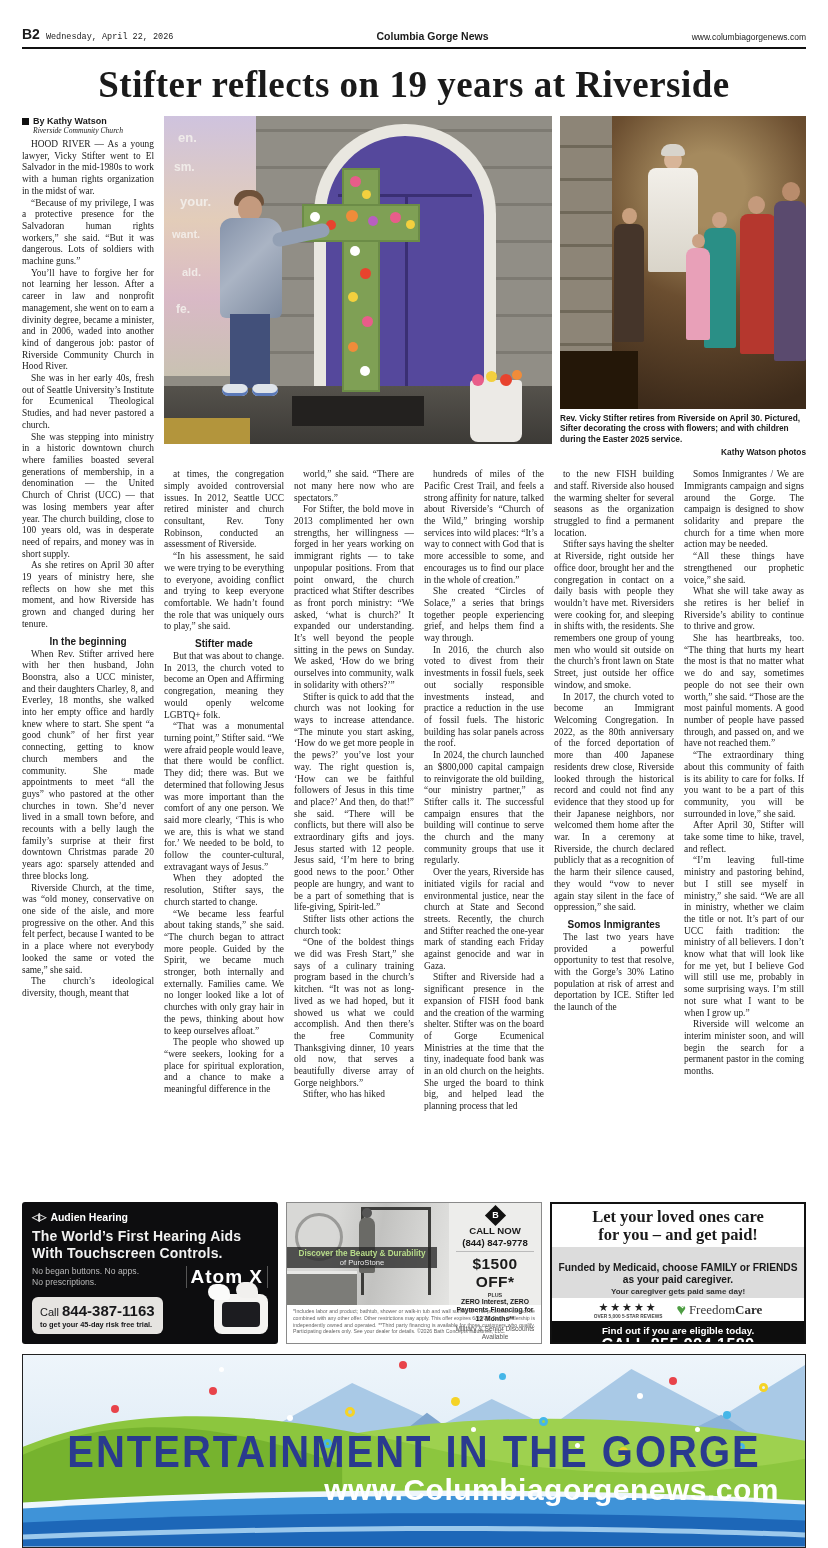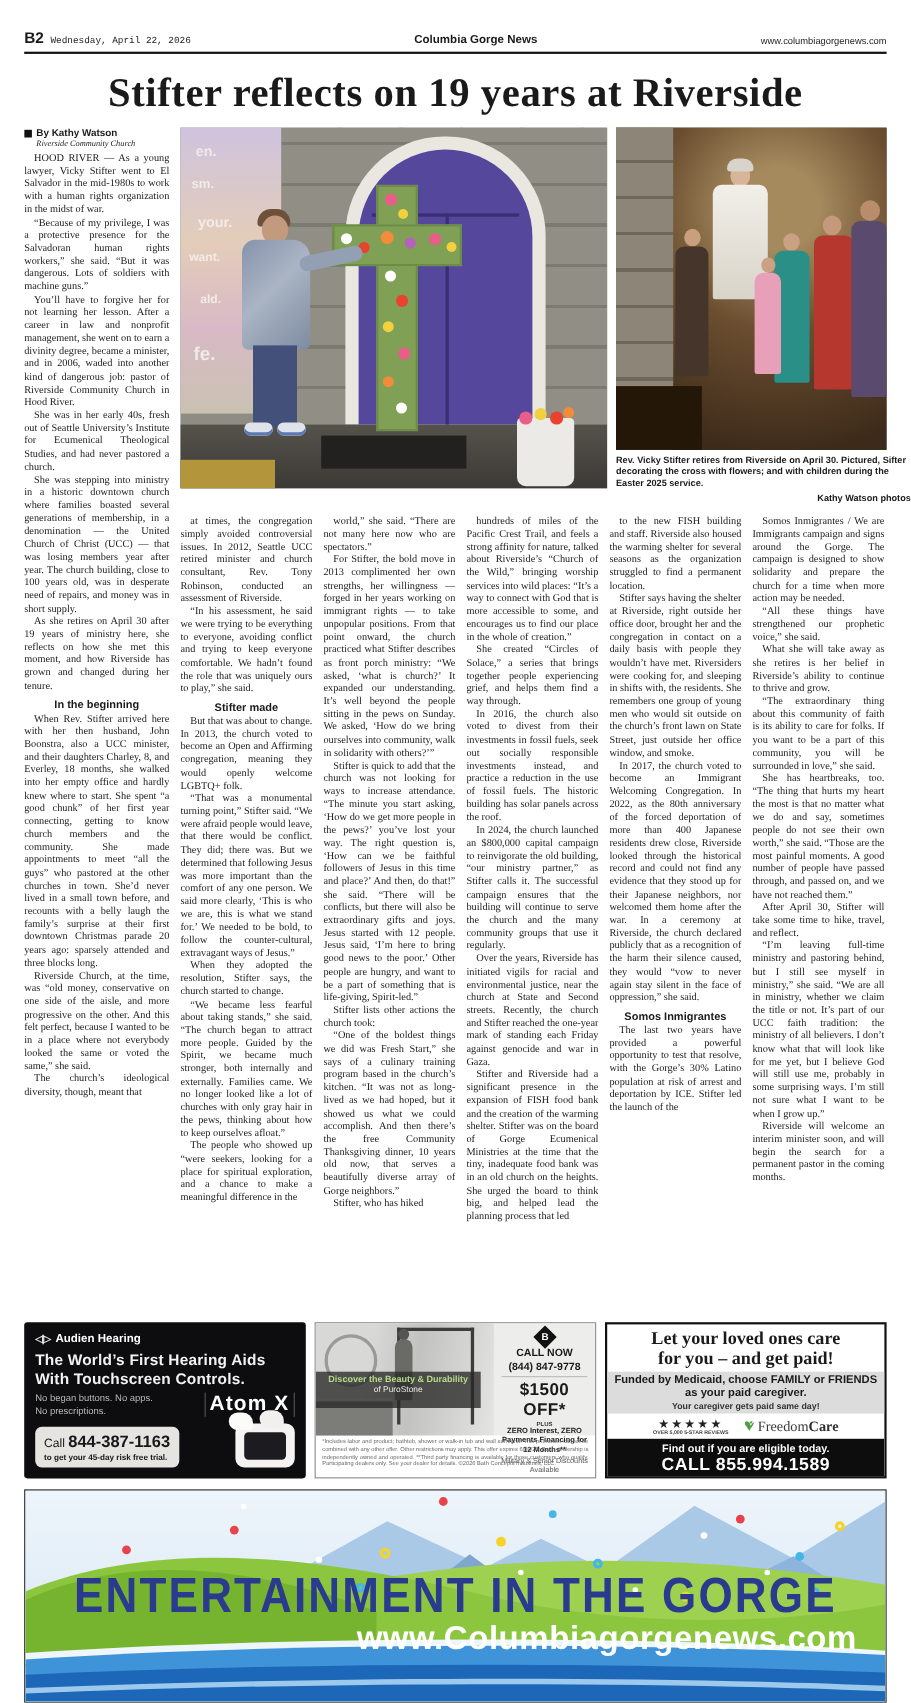--- a/index.html
+++ b/index.html
@@ -32,21 +32,21 @@
   .byline-sq { width:7px; height:7px; background:#111; margin-top:2px; flex:none; }
   .byline-author { font-size:9px; font-weight:bold; }
   .byline-org { font-size:7.6px; font-style:italic; margin-left:11px; font-family:"Liberation Serif",serif; }
 
   .para { font-size:9.4px; line-height:11.7px; text-indent:9px; text-align:justify; hyphens:auto; }
   h4.subhead { font-family:"Liberation Sans",sans-serif; font-size:10px; text-align:center; margin:5px 0 2px; }
 
   .photos-row { display:flex; gap:8px; }
   figure { position:relative; overflow:hidden; }
   .photo-1 { width:388px; height:328px; flex:none; background:#8f8c84; }
-  .photo-2-wrap { width:268px; flex:none; }
+  .photo-2-wrap { width:246px; flex:none; }
   .photo-2 { width:246px; height:293px; background:#46321f; }
   .caption { font-family:"Liberation Sans",sans-serif; font-size:8.3px; font-weight:bold; line-height:10.4px; margin-top:4px; }
   .credit { font-family:"Liberation Sans",sans-serif; font-size:8.3px; font-weight:bold; text-align:right; margin-top:3px; }
 
   .text-cols { display:flex; gap:10px; margin-top:12px; height:718px; }
   .text-cols .col { width:120px; flex:none; }
 
   
   .p1-window { position:absolute; left:0; top:0; width:92px; height:260px; background:linear-gradient(180deg,#cfc3de,#e3cdb9 40%,#d9b9c6 70%,#c9c2b2); }
   .p1-frag { position:absolute; color:#f5f2ee; font-family:"Liberation Sans",sans-serif; font-weight:bold; opacity:.85; }
@@ -97,37 +97,37 @@
   .audien-device:after { content:""; position:absolute; left:-6px; top:-10px; width:22px; height:16px; background:#fbfbfa; border-radius:10px 12px 4px 10px; box-shadow:28px -2px 0 #f1f0ee; }
 
   .ad-bath { width:256px; background:#fff; border:1px solid #8a8a8a; font-family:"Liberation Sans",sans-serif; }
   .bath-top { display:flex; height:102px; }
   .bath-photo { width:162px; position:relative; background:linear-gradient(100deg,#d8d8d6 0 30%,#c2c2c0 55%,#e4e4e2); flex:none; }
   .bath-mirror { position:absolute; left:8px; top:10px; width:48px; height:48px; border:3px solid #9a9a98; border-radius:50%; }
   .bath-vanity { position:absolute; left:0; bottom:0; width:70px; height:34px; background:#7c7c78; border-top:3px solid #e8e8e6; }
   .bath-shower { position:absolute; right:18px; top:4px; width:70px; height:88px; border:3px solid #3c3c3a; border-bottom:none; }
   .bath-lady { position:absolute; left:72px; top:14px; width:16px; height:56px; background:#6a6a66; border-radius:8px 8px 2px 2px; }
   .bath-lady:before { content:""; position:absolute; left:3px; top:-9px; width:10px; height:10px; background:#555; border-radius:50%; }
-  .bath-band { position:absolute; left:0; right:12px; top:44px; background:rgba(40,40,40,.78); text-align:center; padding:2px 0 13px; }
+  .bath-band { position:absolute; left:0; right:12px; top:44px; background:rgba(40,40,40,.78); text-align:center; padding:2px 0 1px; }
   .bath-band-l1 { color:#b8dc8a; font-size:8.2px; font-weight:bold; }
   .bath-band-l2 { color:#e9e9e9; font-size:7.6px; }
   .bath-panel { flex:1; background:#ededeb; text-align:center; padding:4px 3px; }
   .bath-logo { width:15px; height:15px; background:#111; transform:rotate(45deg); margin:1px auto 2px; position:relative; }
   .bath-logo span { position:absolute; inset:0; transform:rotate(-45deg); color:#fff; font-size:9px; font-weight:bold; line-height:15px; }
   .bath-callnow { font-size:9.6px; font-weight:bold; line-height:11.5px; }
   .bath-rule { border-top:1px solid #bbb; margin:3px 4px; }
   .bath-off { font-size:15.5px; font-weight:bold; letter-spacing:.4px; }
   .bath-plus { font-size:5.4px; font-weight:bold; color:#333; margin-top:1px; }
   .bath-zero { font-size:6.8px; font-weight:bold; line-height:8.4px; }
   .bath-mil { font-size:6.6px; color:#555; margin-top:2px; line-height:8px; }
   .bath-fine { font-size:5.2px; color:#666; line-height:6.8px; padding:3px 6px; text-align:justify; }
 
   .ad-fc { width:256px; background:#fff; border:2px solid #111; font-family:"Liberation Sans",sans-serif; display:flex; flex-direction:column; }
   .fc-title { font-family:"Liberation Serif",serif; font-size:16.5px; font-weight:bold; text-align:center; line-height:18px; padding-top:4px; }
-  .fc-band { background:#dcdcdc; text-align:center; padding:2px 2px 2px; margin-top:3px; }
+  .fc-band { background:#dcdcdc; text-align:center; padding:15px 2px 2px; margin-top:3px; }
   .fc-band-l1 { font-size:10.2px; font-weight:bold; line-height:12px; }
   .fc-band-l2 { font-size:8px; font-weight:bold; color:#333; margin-top:1px; }
   .fc-mid { display:flex; justify-content:center; align-items:center; gap:14px; padding:3px 0 2px; }
   .fc-stars { text-align:center; }
   .fc-stars-row { font-size:11px; letter-spacing:2px; color:#222; }
   .fc-stars-sub { font-size:4.8px; font-weight:bold; color:#444; }
   .fc-logo { display:flex; align-items:center; gap:3px; }
   .fc-heart { color:#4f9e44; font-size:16px; position:relative; }
   .fc-heart i { position:absolute; left:4px; top:1px; font-size:8px; color:#fff; font-style:normal; }
   .fc-name { font-family:"Liberation Serif",serif; font-size:13px; color:#3a3a3a; }
@@ -189,21 +189,21 @@
 
       <div class="photos-row">
 
         <figure class="photo-1">
           <div class="p1-window">
             <span class="p1-frag" style="left:14px;top:14px;font-size:13px;">en.</span>
             <span class="p1-frag" style="left:10px;top:44px;font-size:12px;">sm.</span>
             <span class="p1-frag" style="left:16px;top:78px;font-size:13px;">your.</span>
             <span class="p1-frag" style="left:8px;top:112px;font-size:11px;">want.</span>
             <span class="p1-frag" style="left:18px;top:150px;font-size:11px;">ald.</span>
-            <span class="p1-frag" style="left:12px;top:196px;font-size:17px;">fe.</span>
+            <span class="p1-frag" style="left:12px;top:186px;font-size:12px;">fe.</span>
           </div>
           <div class="p1-stone"></div>
           <div class="p1-doorframe"></div>
           <div class="p1-door"></div>
           <div class="p1-pave"></div>
           <div class="p1-mat"></div>
           <div class="p1-curb"></div>
 
           <div class="p1-cross-v"></div>
           <div class="p1-cross-h"></div>
@@ -294,22 +294,22 @@
             <p class="para">to the new FISH building and staff. Riverside also housed the warming shelter for several seasons as the organization struggled to find a permanent location.</p>
             <p class="para">Stifter says having the shelter at Riverside, right outside her office door, brought her and the congregation in contact on a daily basis with people they wouldn’t have met. Riversiders were cooking for, and sleeping in shifts with, the residents. She remembers one group of young men who would sit outside on the church’s front lawn on State Street, just outside her office window, and smoke.</p>
             <p class="para">In 2017, the church voted to become an Immigrant Welcoming Congregation. In 2022, as the 80th anniversary of the forced deportation of more than 400 Japanese residents drew close, Riverside looked through the historical record and could not find any evidence that they stood up for their Japanese neighbors, nor welcomed them home after the war. In a ceremony at Riverside, the church declared publicly that as a recognition of the harm their silence caused, they would “vow to never again stay silent in the face of oppression,” she said.</p>
             <h4 class="subhead">Somos Inmigrantes</h4>
             <p class="para">The last two years have provided a powerful opportunity to test that resolve, with the Gorge’s 30% Latino population at risk of arrest and deportation by ICE. Stifter led the launch of the</p>
           </div>
         <div class="col">
             <p class="para">Somos Inmigrantes / We are Immigrants campaign and signs around the Gorge. The campaign is designed to show solidarity and prepare the church for a time when more action may be needed.</p>
             <p class="para">“All these things have strengthened our prophetic voice,” she said.</p>
             <p class="para">What she will take away as she retires is her belief in Riverside’s ability to continue to thrive and grow.</p>
+            <p class="para">She has heartbreaks, too. “The thing that hurts my heart the most is that no matter what we do and say, sometimes people do not see their own worth,” she said. “Those are the most painful moments. A good number of people have passed through, and passed on, and we have not reached them.”</p>
             <p class="para">“The extraordinary thing about this community of faith is its ability to care for folks. If you want to be a part of this community, you will be surrounded in love,” she said.</p>
-            <p class="para">She has heartbreaks, too. “The thing that hurts my heart the most is that no matter what we do and say, sometimes people do not see their own worth,” she said. “Those are the most painful moments. A good number of people have passed through, and passed on, and we have not reached them.”</p>
             <p class="para">After April 30, Stifter will take some time to hike, travel, and reflect.</p>
             <p class="para">“I’m leaving full-time ministry and pastoring behind, but I still see myself in ministry,” she said. “We are all in ministry, whether we claim the title or not. It’s part of our UCC faith tradition: the ministry of all believers. I don’t know what that will look like for me yet, but I believe God will still use me, probably in some surprising ways. I’m still not sure what I want to be when I grow up.”</p>
             <p class="para">Riverside will welcome an interim minister soon, and will begin the search for a permanent pastor in the coming months.</p>
           </div>
       </div>
     </div>
   </div>
 
   <div class="ads-row">
 

